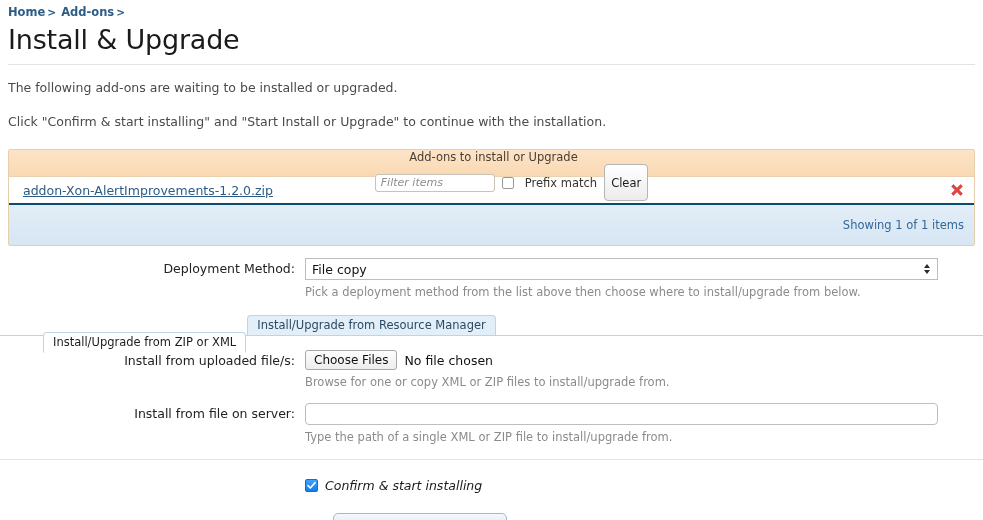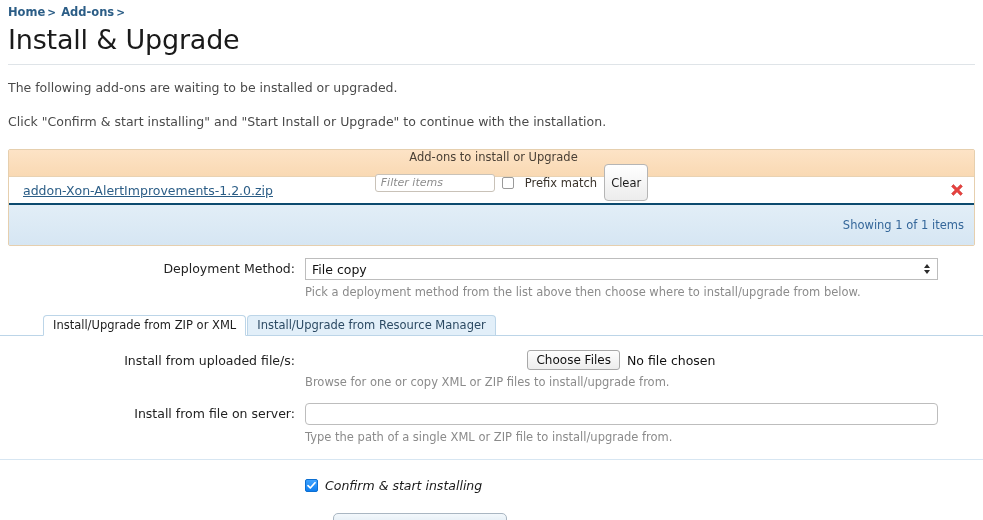--- a/index.html
+++ b/index.html
@@ -245,36 +245,36 @@
     border-bottom: none;
     border-radius: 4px 4px 0 0;
     margin-right: 1px;
     cursor: pointer;
     white-space: nowrap;
   }
   .tab.active {
     background: #ffffff;
     color: #1d1d1d;
     position: relative;
-    top: 1px;
+    top: 18px;
     border-bottom: 1px solid #ffffff;
   }
   .tab.inactive {
     background: #e2eff9;
     color: #2c4a63;
   }
 
   .tab-panel {
     border-bottom: 1px solid #d7e6f2;
     padding: 14px 0 14px 0;
   }
   .tab-panel .frow + .frow { margin-top: 13px; }
 
   
-  .file-row { display: flex; align-items: center; gap: 7px; justify-content: center; }
+  .file-row { display: flex; align-items: center; gap: 7px; }
   button.choose-files {
     font-family: "DejaVu Sans", "Liberation Sans", sans-serif;
     font-size: 12px;
     color: #101010;
     height: 20px;
     padding: 0 8px;
     border: 1px solid #a8a8a8;
     border-radius: 3px;
     background: linear-gradient(#fdfdfd, #ededed);
     cursor: pointer;

